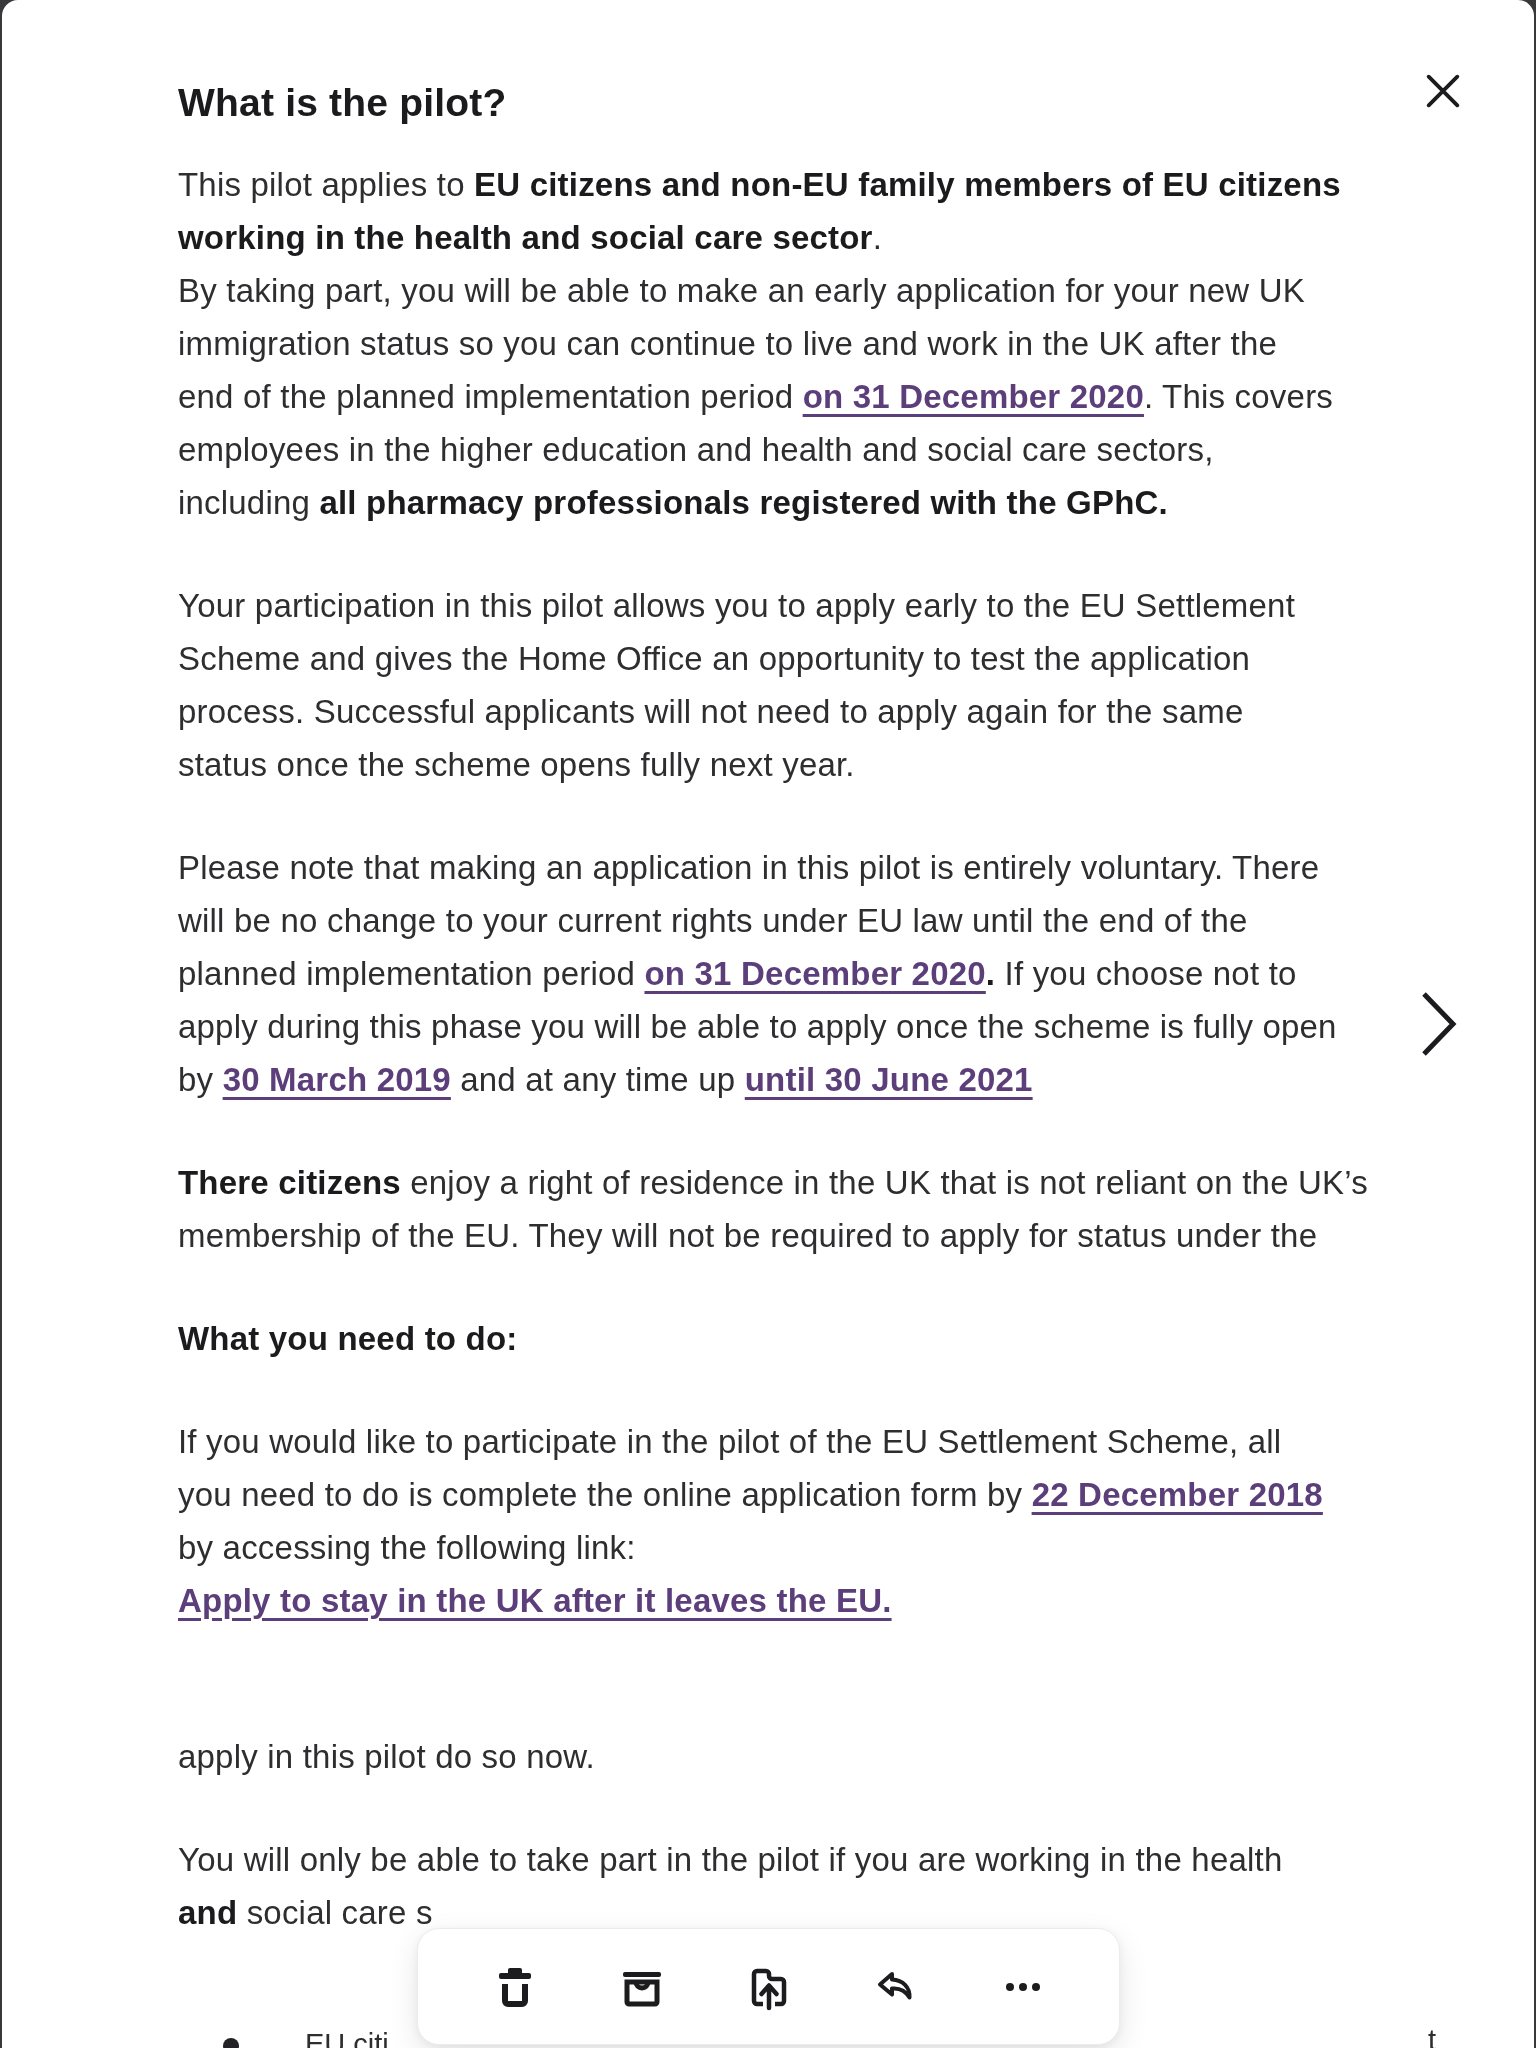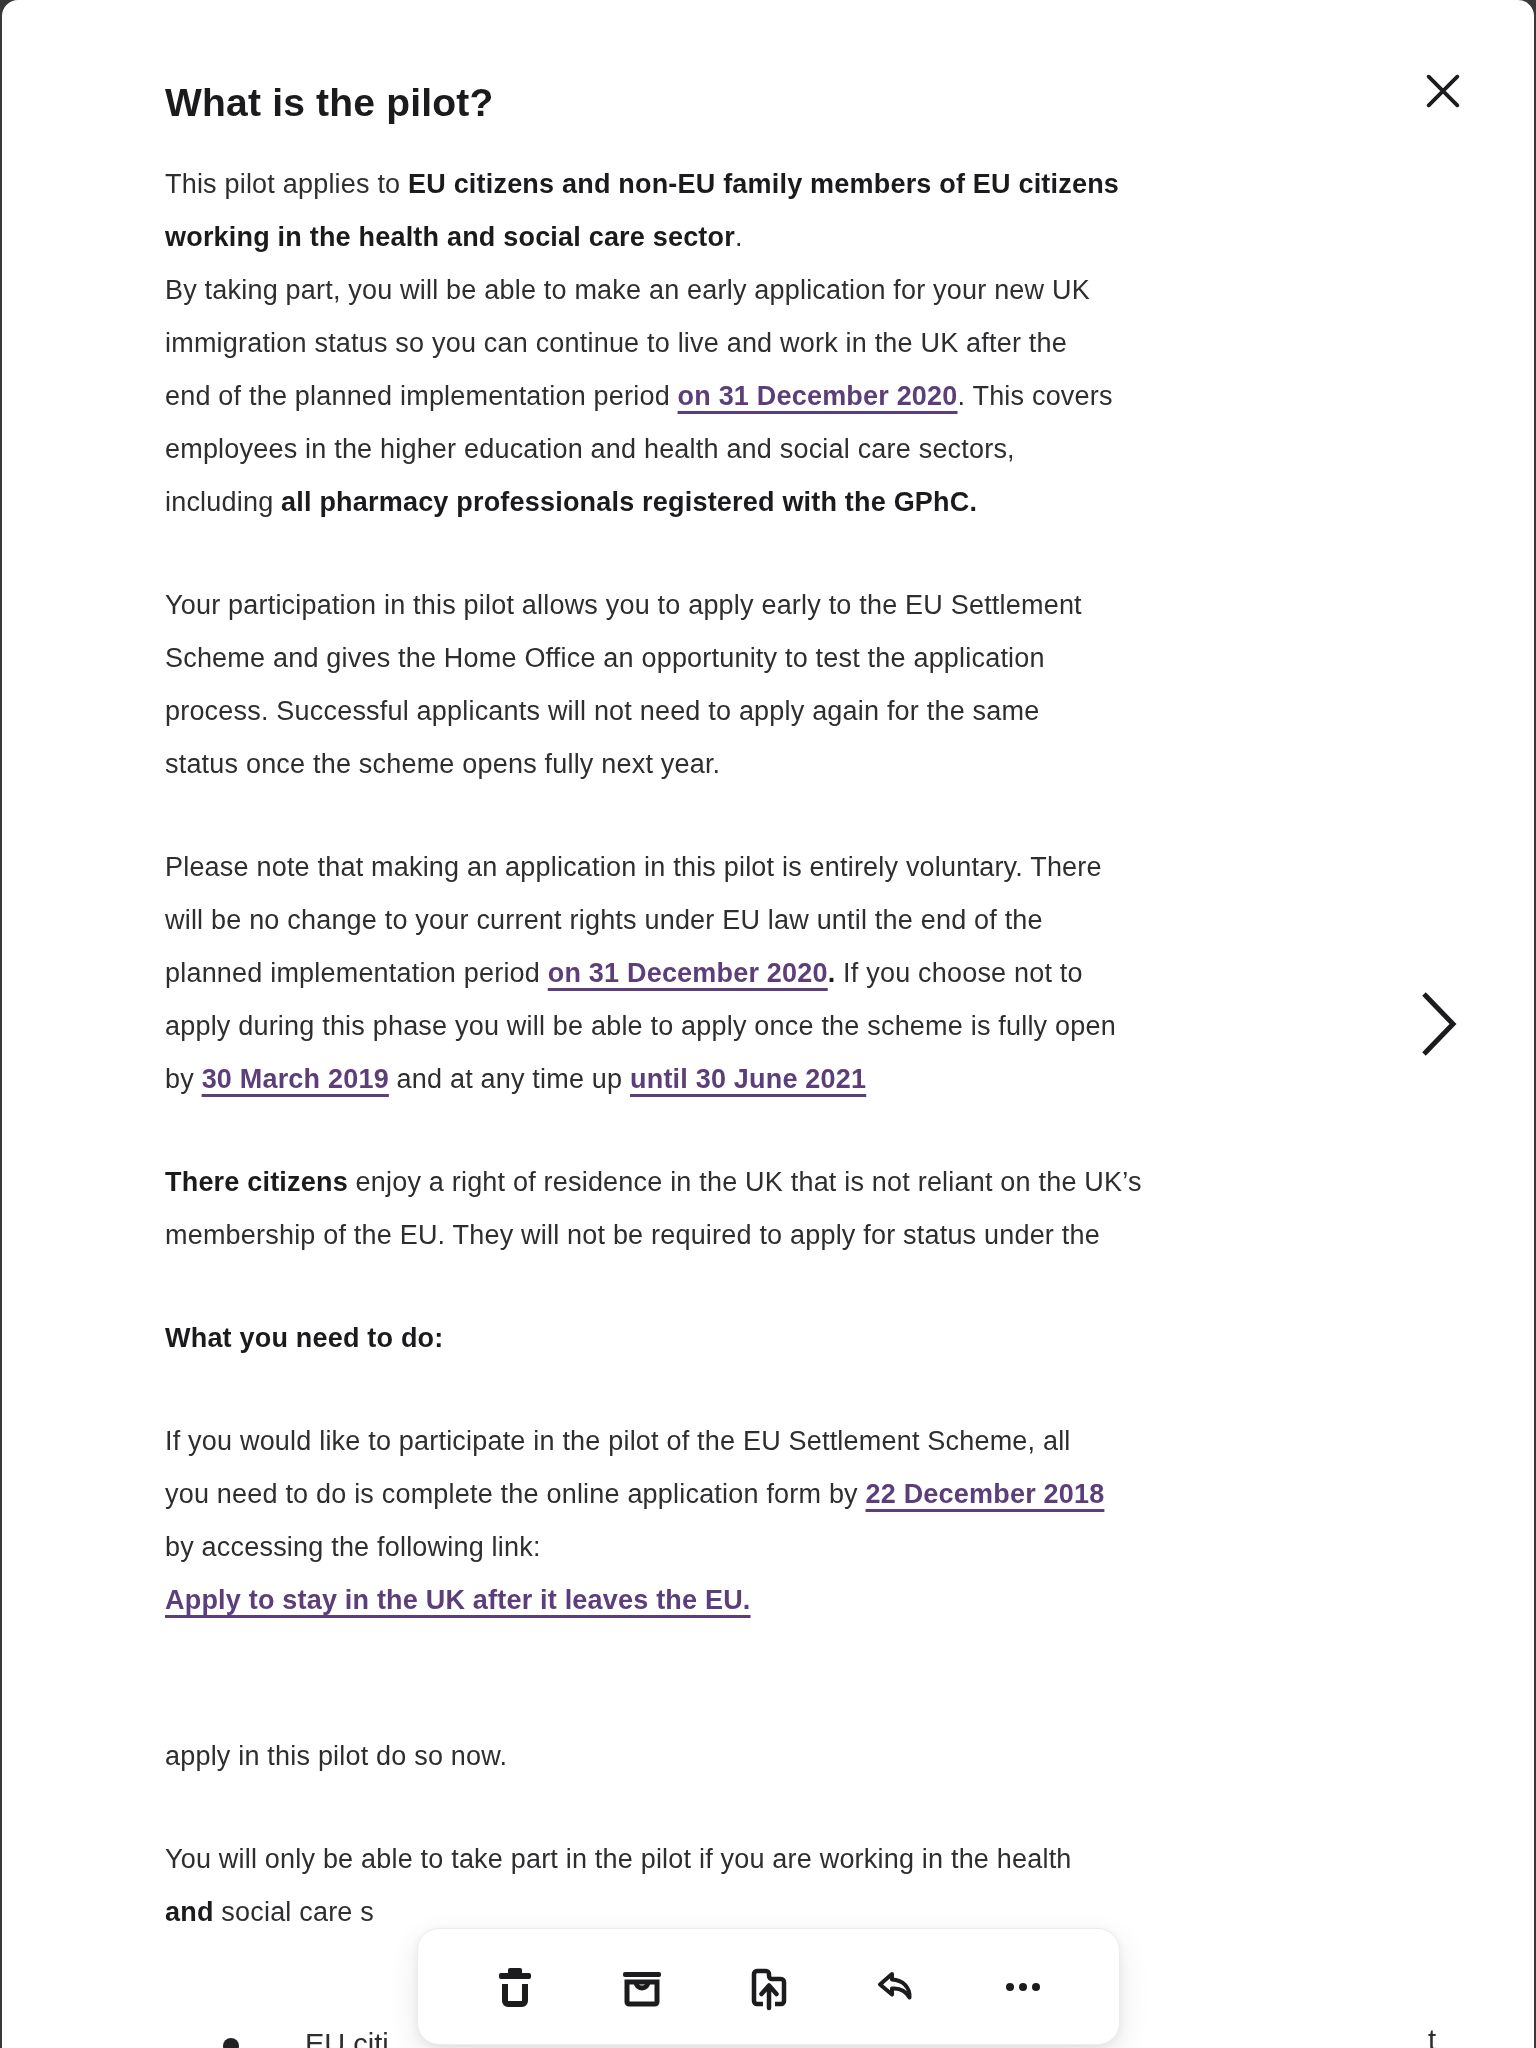--- a/index.html
+++ b/index.html
@@ -6,28 +6,28 @@
   body{
     width:1536px;height:2048px;position:relative;overflow:hidden;
     background:#39393b;
     font-family:"Liberation Sans", sans-serif;
   }
   .sheet{
     position:absolute;left:2px;right:2px;top:0;bottom:0;
     background:#ffffff;border-radius:16px 16px 0 0;overflow:hidden;
   }
   .article{
-    position:absolute;left:163px;top:80px;width:1195px;
+    position:absolute;left:176px;top:80px;width:1195px;
   }
   .page-title{
     font-size:39px;line-height:46px;font-weight:700;color:#1b1b1d;
     margin:0 0 32px 0;letter-spacing:.2px;
   }
   .para{
-    margin:0 0 50px 0;font-size:27px;line-height:53px;color:#2e2e30;
+    margin:0 0 50px 0;font-size:33px;line-height:53px;color:#2e2e30;
     letter-spacing:.2px;
   }
   .para .bold{font-weight:700;color:#1b1b1d;}
   .para .link{
     color:#5c3f7a;font-weight:700;text-decoration:underline;
     text-decoration-thickness:3px;text-underline-offset:6px;
   }
   .icon-btn{
     background:none;border:none;padding:0;cursor:pointer;
     display:flex;align-items:center;justify-content:center;

